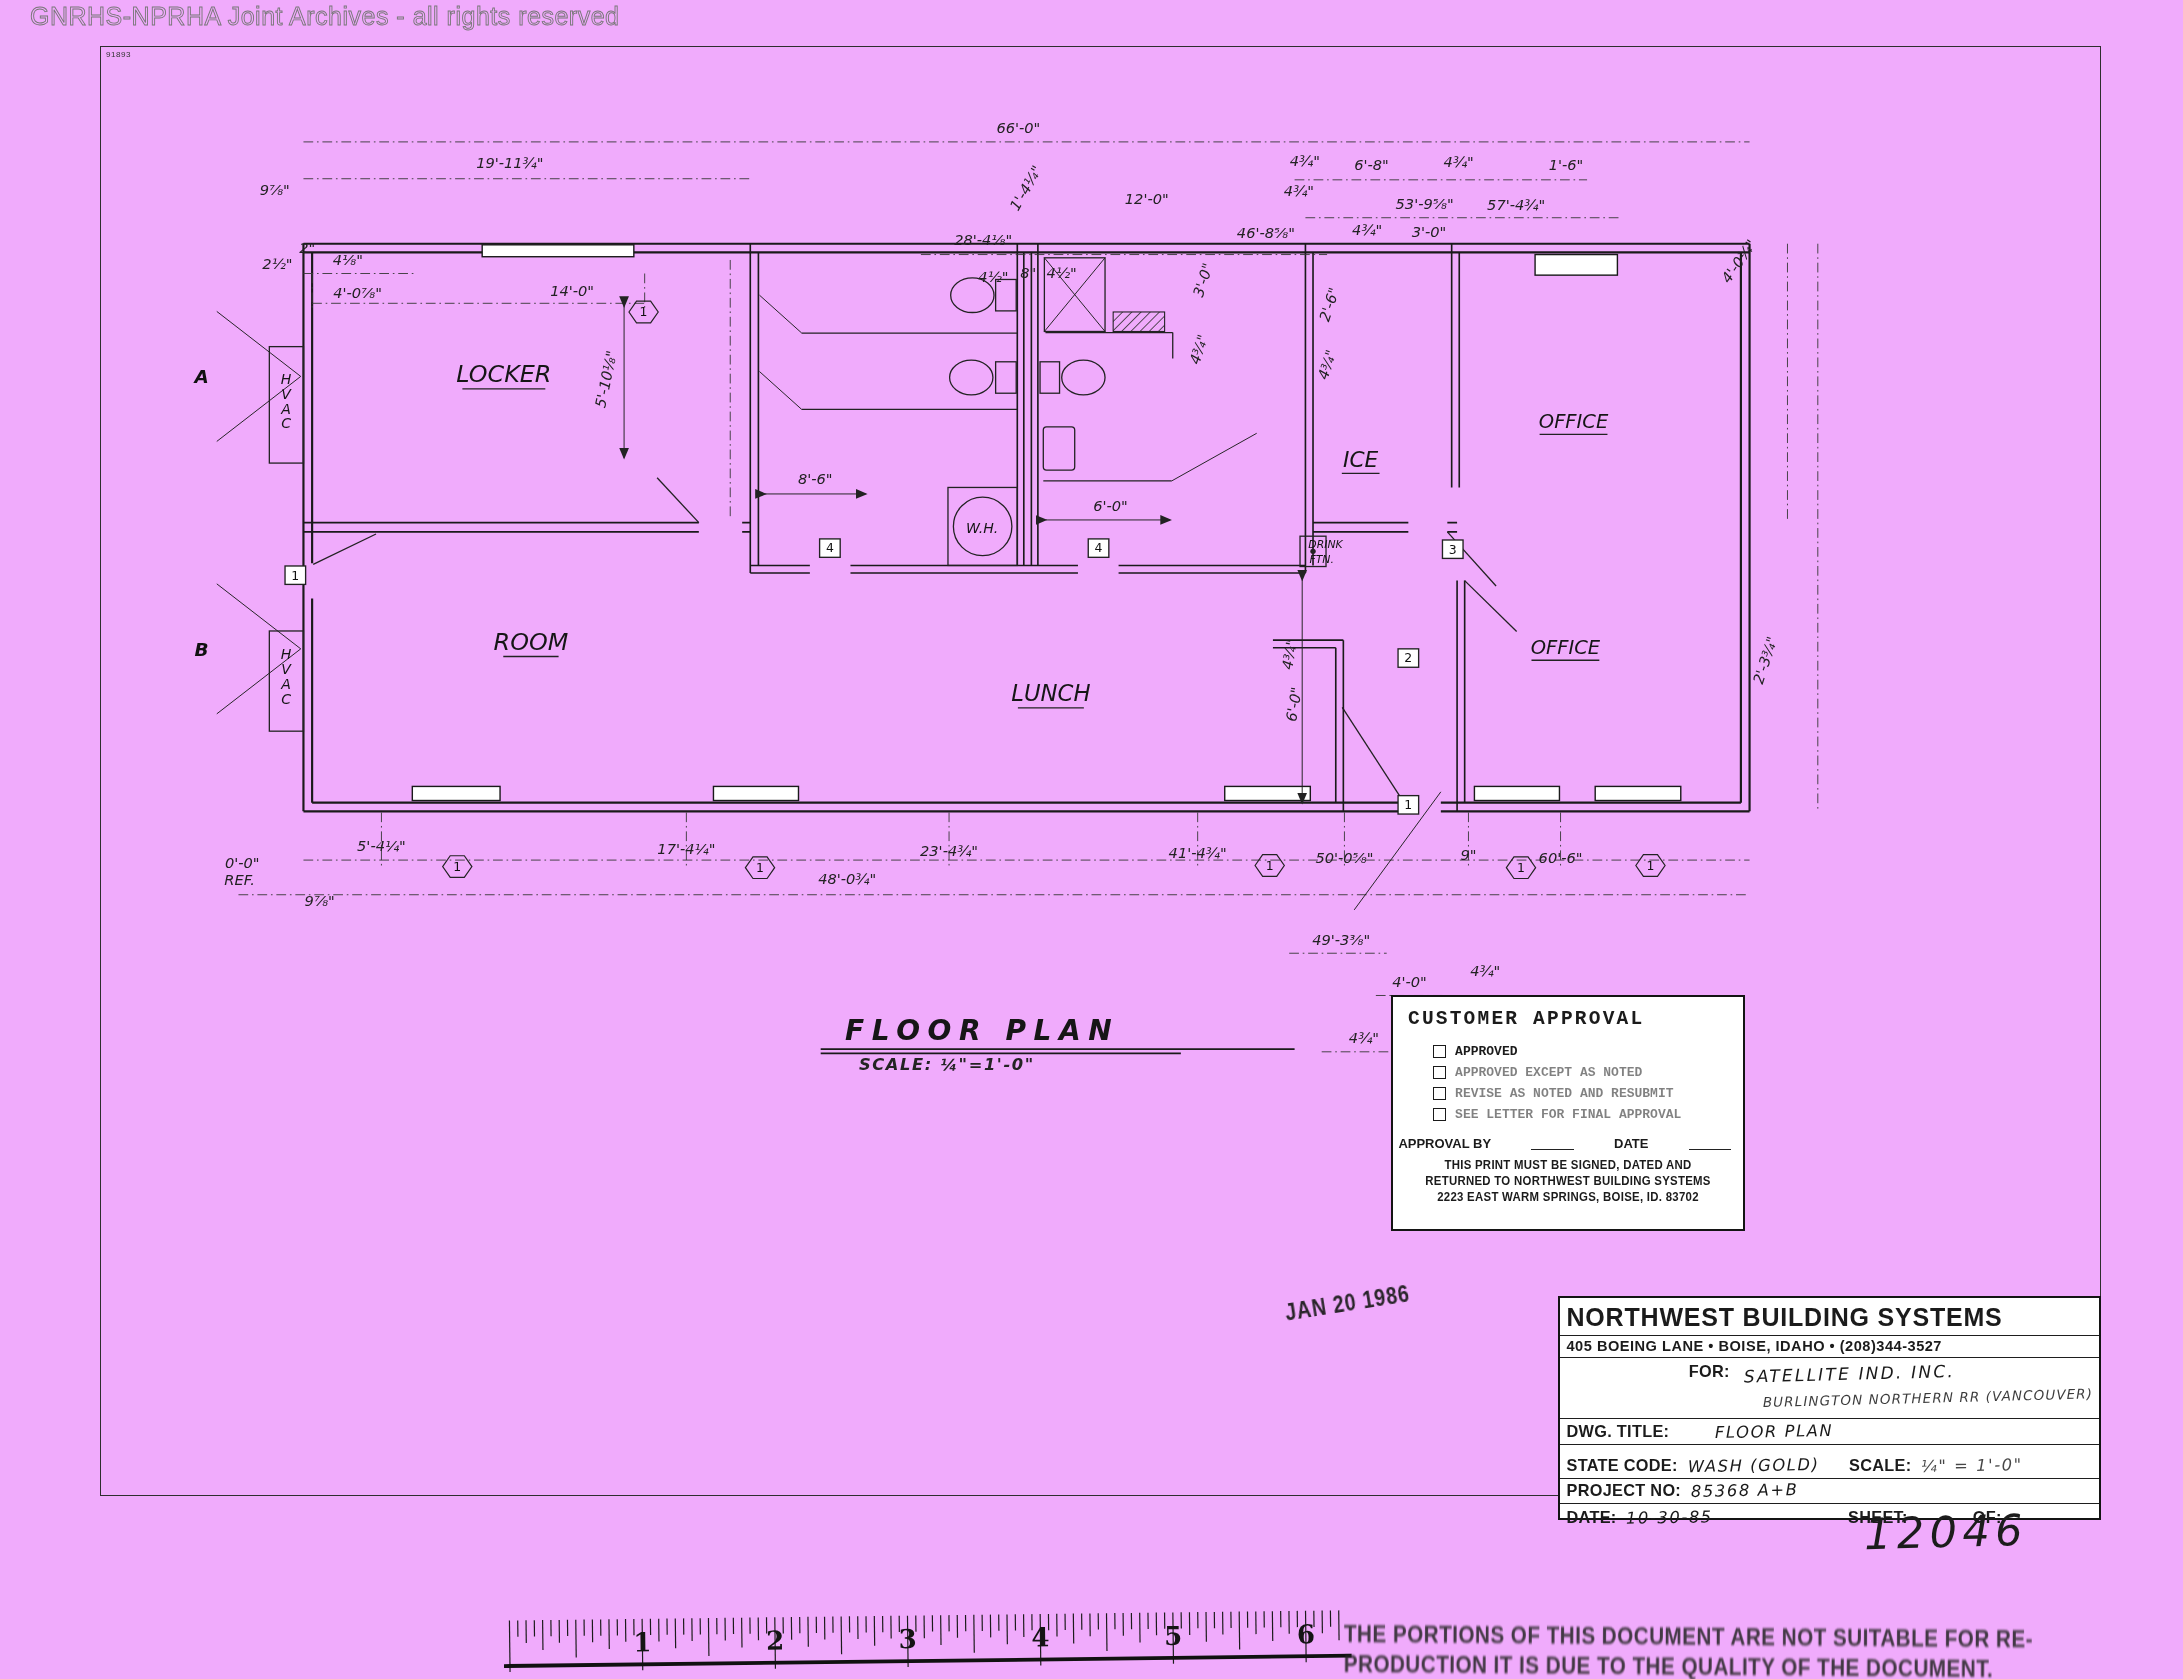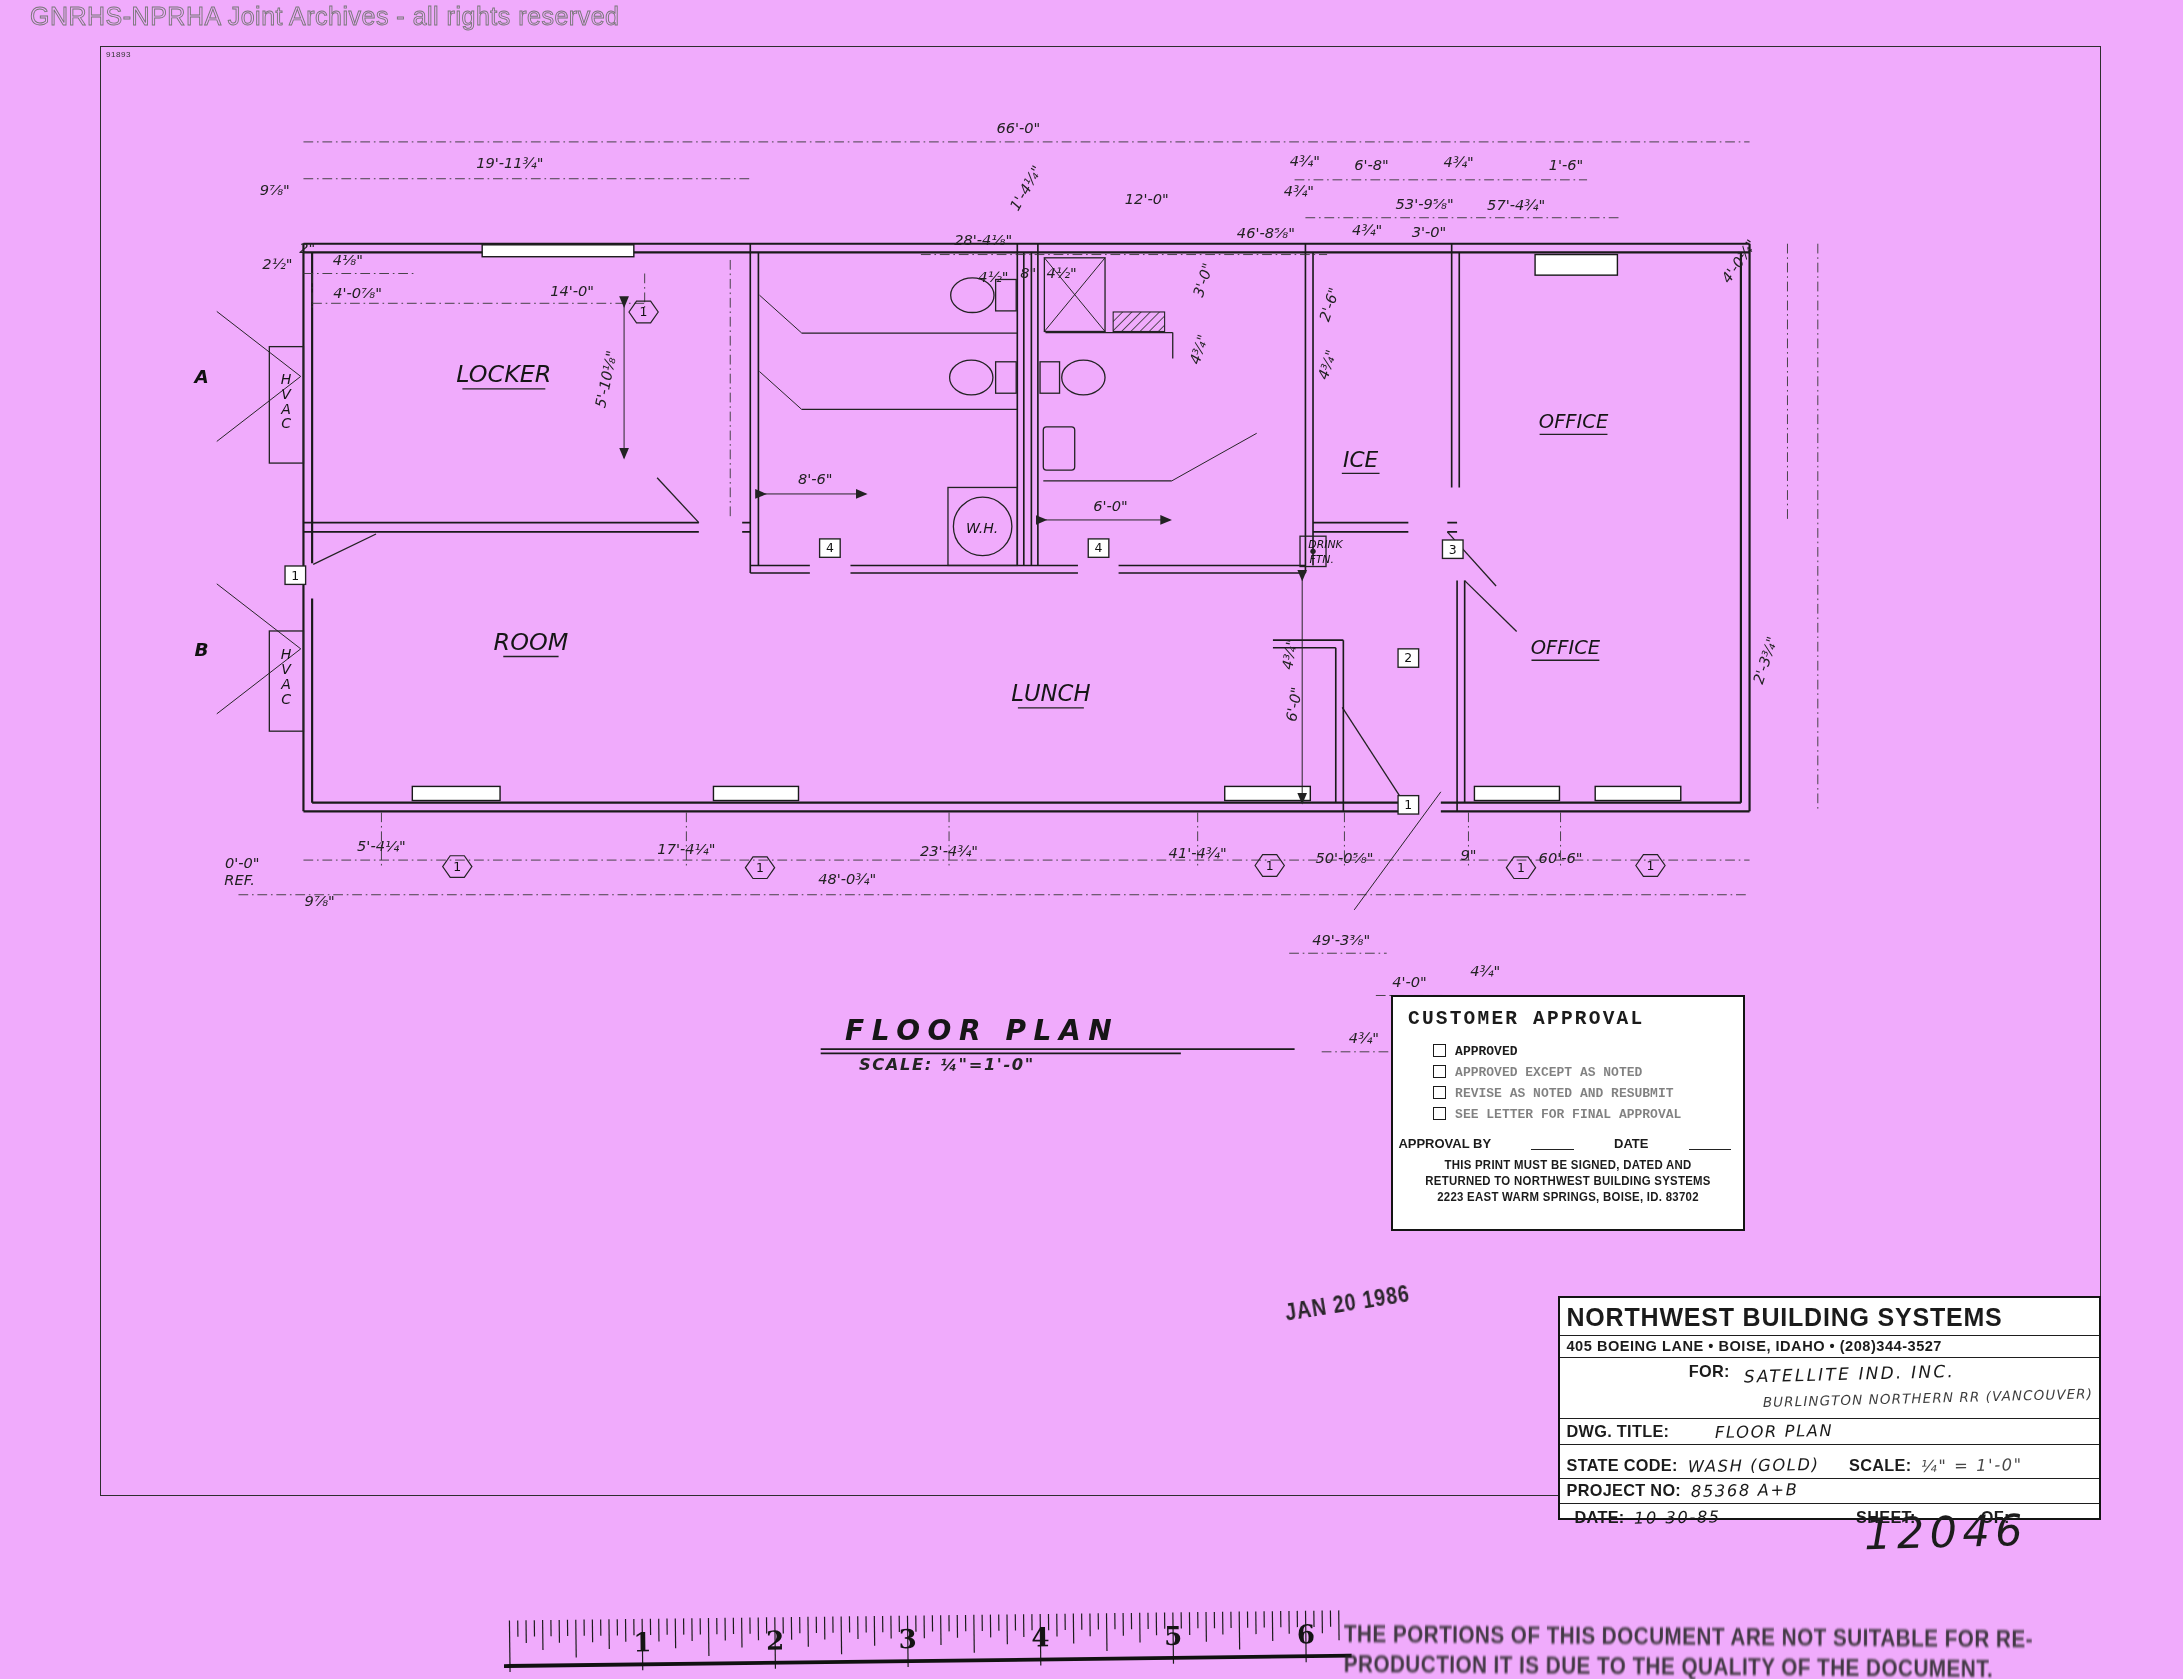--- a/index.html
+++ b/index.html
@@ -27,21 +27,21 @@
   
   #floor-title{position:absolute;left:845px;top:1014px;font:italic 700 28px "DejaVu Sans",sans-serif;
                letter-spacing:7.6px;color:#161616;}
   #floor-scale{position:absolute;left:859px;top:1055px;font:italic 700 16.3px "DejaVu Sans",sans-serif;
                letter-spacing:1.6px;color:#242424;}
   
   #approval-box{position:absolute;left:1391px;top:995px;width:350px;height:232px;border:2.7px solid #141414;
                 background:#fff;filter:blur(0.2px);}
   #approval-title{margin:10.8px 0 0 15px;font:700 19.5px "Liberation Mono",monospace;letter-spacing:2.2px;}
   #approval-options{list-style:none;margin:14px 0 0 25px;padding:0;}
-  #approval-options li{display:flex;align-items:flex-start;margin-bottom:6px;padding-left:15px;}
+  #approval-options li{display:flex;align-items:center;margin-bottom:6px;padding-left:15px;}
   .chk{width:11.4px;height:11.4px;border:1.6px solid #1a1a1a;margin-right:8.7px;flex:none;}
   .optlabel{font:700 13px "Liberation Mono",monospace;letter-spacing:0;}
   .faded{opacity:.55;filter:blur(0.3px);}
   #approval-sign{display:flex;align-items:flex-start;margin:14px 7.6px 0 5.4px;font:700 13px "Liberation Sans",sans-serif;gap:36px;}
   .sigline{flex:1;border-bottom:1.6px solid #222;margin:0 4.3px;height:13px;}
   #approval-notice{margin-top:7.6px;text-align:center;font:700 12px "Liberation Sans",sans-serif;
                    line-height:15.7px;letter-spacing:0.3px;transform:scaleX(.95);}
   
   #stamp-date{position:absolute;left:1283px;top:1299px;font:700 24px "Liberation Sans",sans-serif;
               letter-spacing:1.1px;color:#1d1d1d;transform:rotate(-9deg) scaleX(.82);transform-origin:left top;
@@ -55,21 +55,21 @@
   .hw{font-family:"DejaVu Sans",sans-serif;font-style:italic;color:#1a1a1a;white-space:nowrap;}
   #tb-company{height:38px;font-weight:700;font-size:25px;letter-spacing:0.8px;padding-top:2.2px;}
   #tb-address{height:21.7px;font-weight:700;font-size:14.6px;letter-spacing:0.5px;text-align:center;}
   #tb-for{height:61px;align-items:flex-start;padding-top:4.3px;justify-content:flex-end;}
   #tb-for .hwblock{margin-left:14px;transform:rotate(-1.5deg);}
   #tb-for .hw1{font-size:17px;letter-spacing:2.2px;}
   #tb-for .hw2{font-size:13.5px;margin-left:18.4px;margin-top:7.6px;letter-spacing:1.1px;opacity:.85;}
   #tb-dwg{height:26px;gap:36px;}
   #tb-state{height:26px;margin-top:8px;}
   #tb-proj{height:25px;}
-  #tb-date{height:27px;border-bottom:none;margin-left:8px;}
+  #tb-date{height:27px;border-bottom:none;}
   .hwv{font-size:16.3px;margin-left:9.8px;transform:rotate(-1deg);letter-spacing:1.6px;}
   .dim-hwv{opacity:.8}
   
   #hand-number{position:absolute;left:1864px;top:1507px;font:italic 43px "DejaVu Sans",sans-serif;
                letter-spacing:5.4px;color:#1c1c1c;transform:rotate(-1.5deg);}
   
   #repro-stamp{position:absolute;left:1344px;top:1619px;width:813px;color:#242424;
                font:700 23px "Liberation Sans",sans-serif;letter-spacing:0.5px;line-height:30px;
                transform:scaleX(.9) rotate(.4deg);transform-origin:left top;filter:blur(0.8px);opacity:.85;
                white-space:nowrap;}

